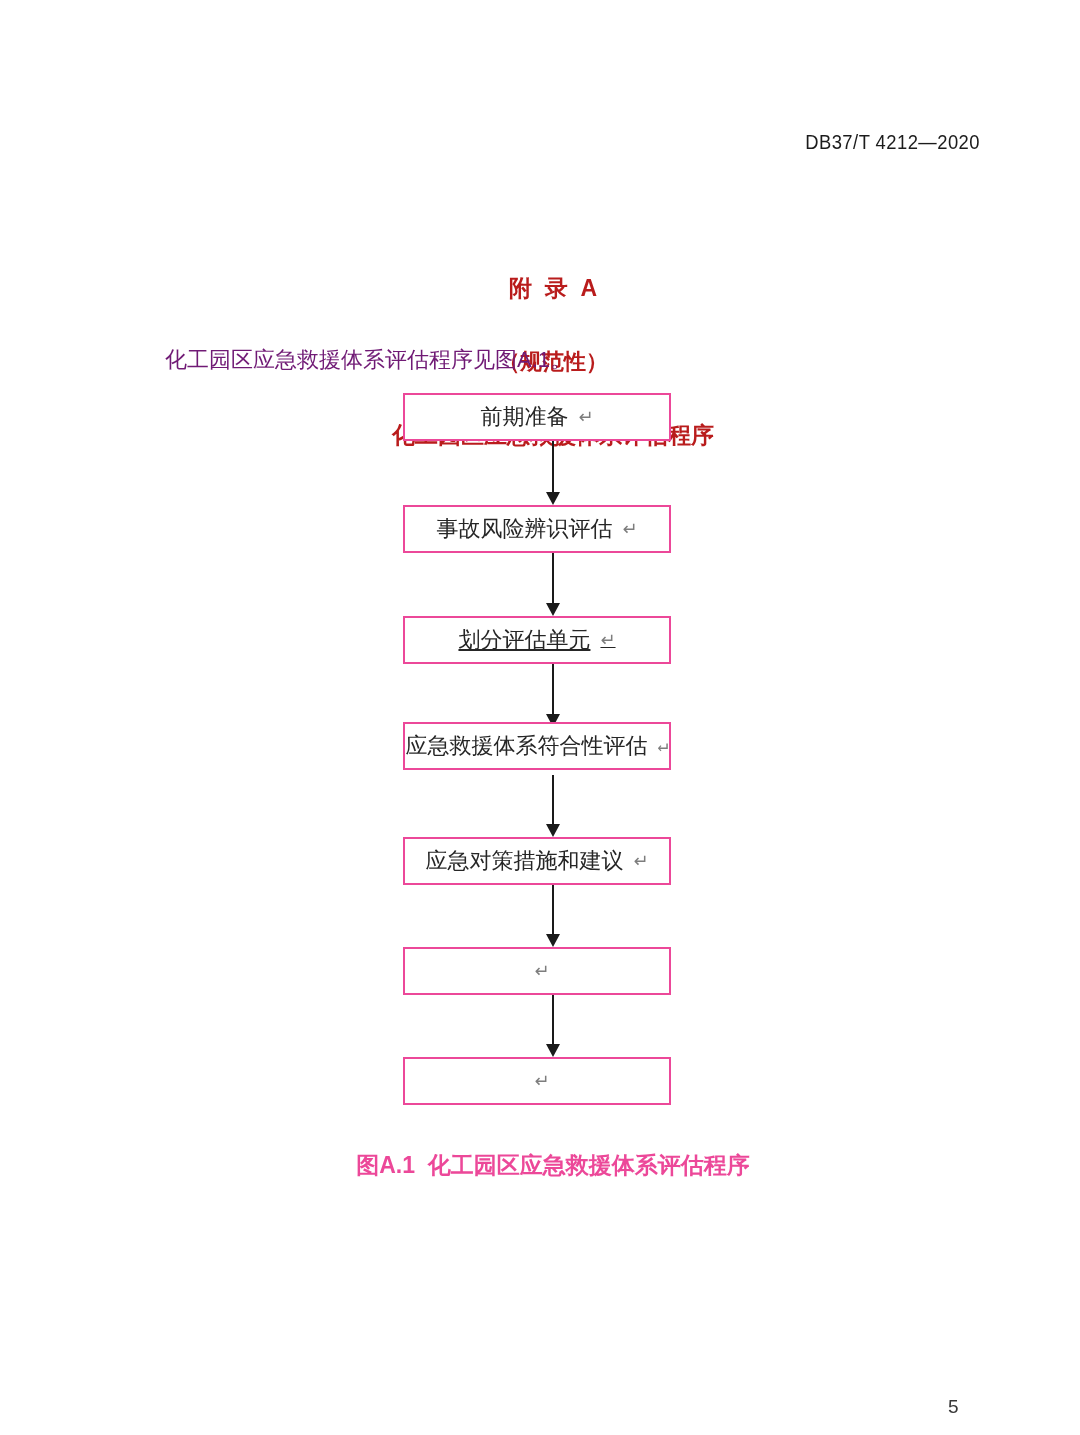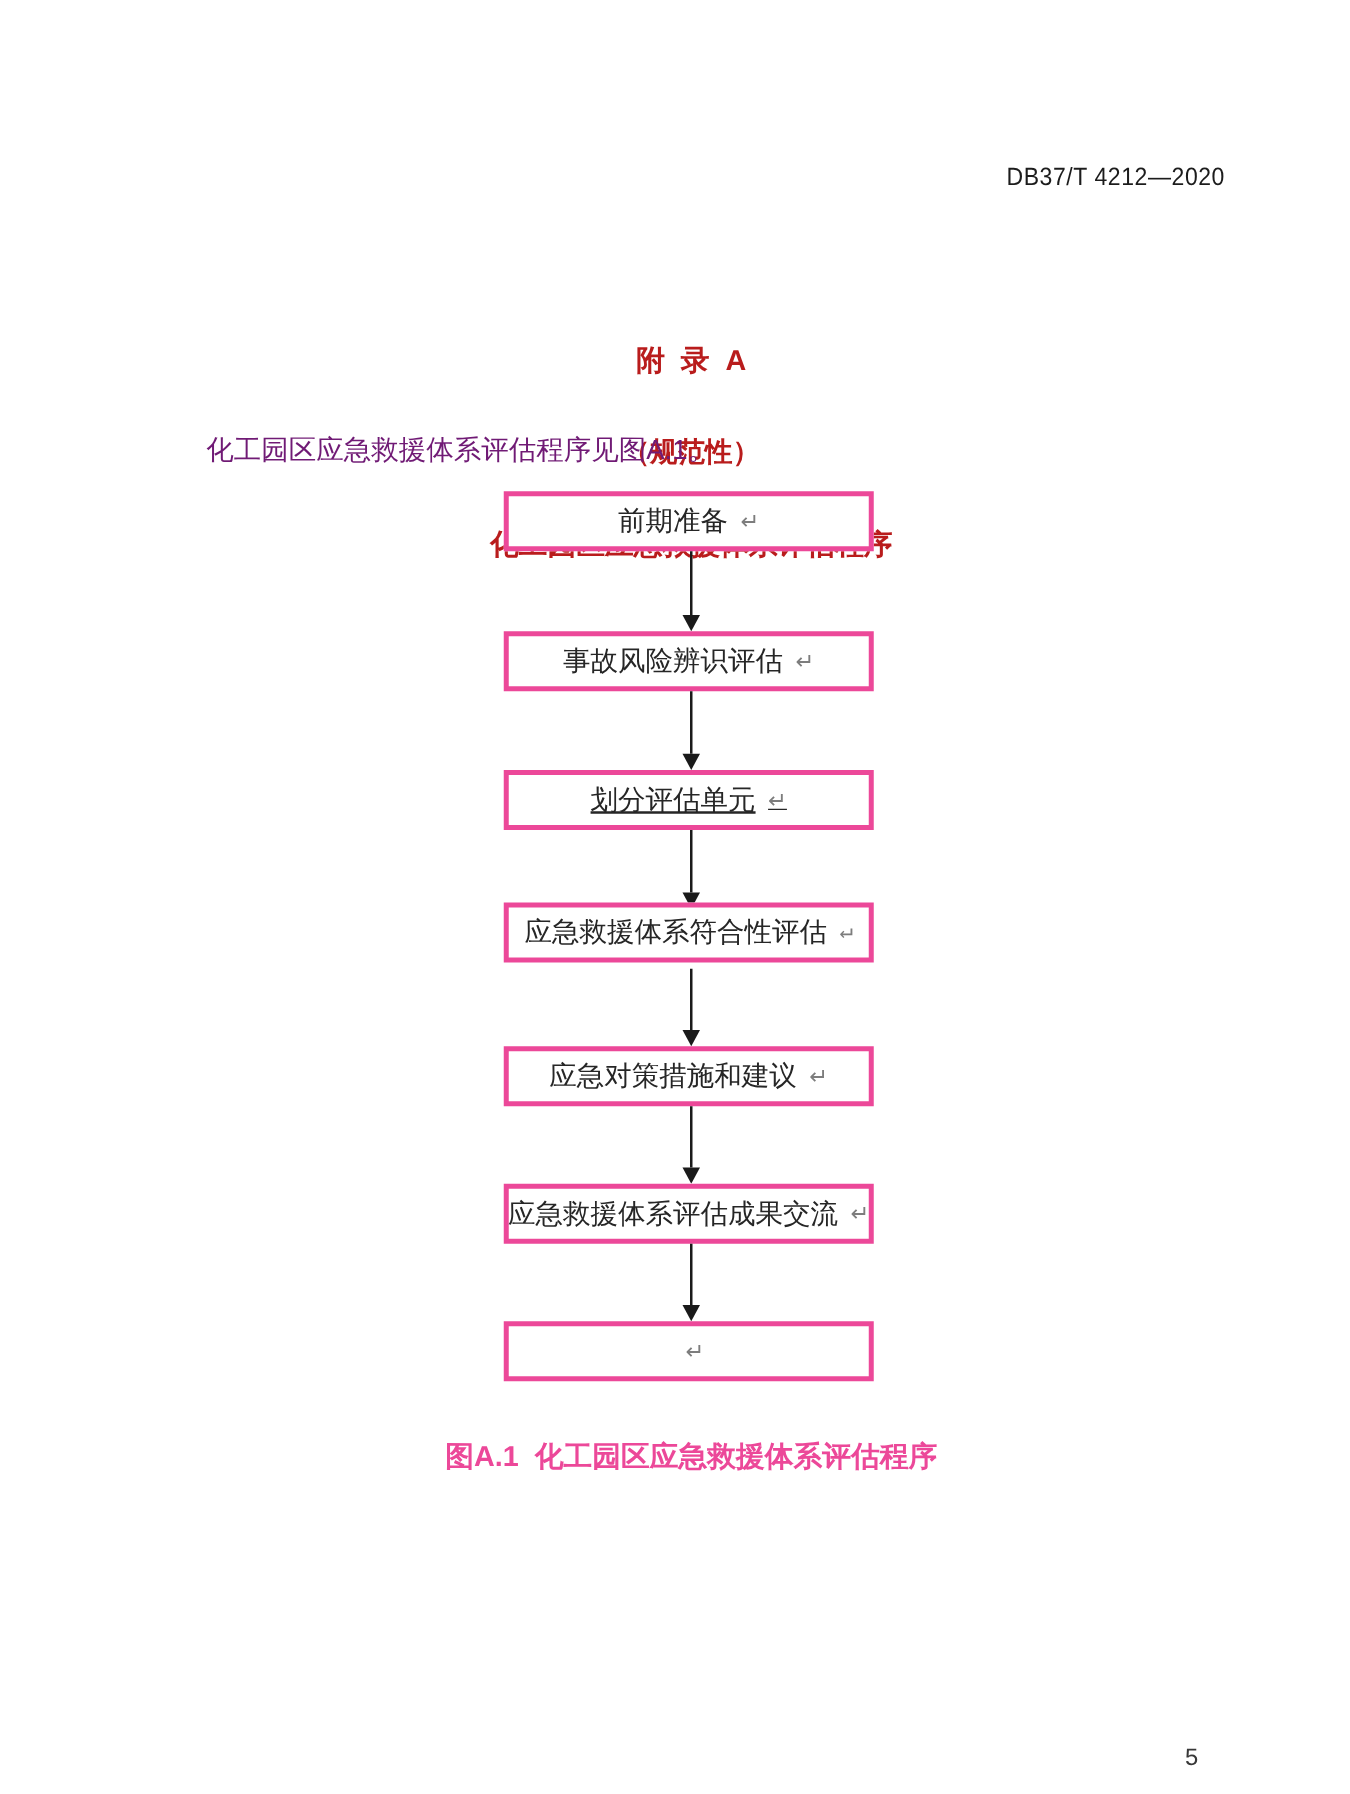--- a/index.html
+++ b/index.html
@@ -54,24 +54,24 @@
     position: absolute;
     top: 345px;
     left: 165px;
     font-size: 22px;
     color: #701a75;
     white-space: pre;
   }
   .flow-box {
     position: absolute;
     left: 403px;
-    width: 296px;
+    width: 268px;
     height: 48px;
     box-sizing: border-box;
-    border: 4px solid #ec4899;
+    border: 2px solid #ec4899;
     background: #ffffff;
     display: flex;
     align-items: center;
     justify-content: center;
     font-size: 22px;
     color: #262626;
     white-space: pre;
   }
   .s1 { top: 393px; }
   .s2 { top: 505px; }
@@ -191,21 +191,20 @@
       <span>应急对策措施和建议</span>
       <span class="return-mark">↵</span>
     </div>
 
     <div class="flow-arrow a5">
       <span class="arrow-shaft"></span>
       <span class="arrow-head"></span>
     </div>
 
     <div class="flow-box s6">
-      <span>应急救援体系评估成果交流</span>
       <span class="return-mark">↵</span>
     </div>
 
     <div class="flow-arrow a6">
       <span class="arrow-shaft"></span>
       <span class="arrow-head"></span>
     </div>
 
     <div class="flow-box s7">
       <span class="return-mark">↵</span>

